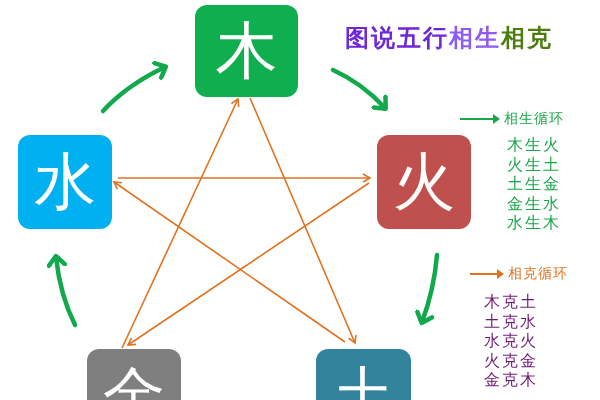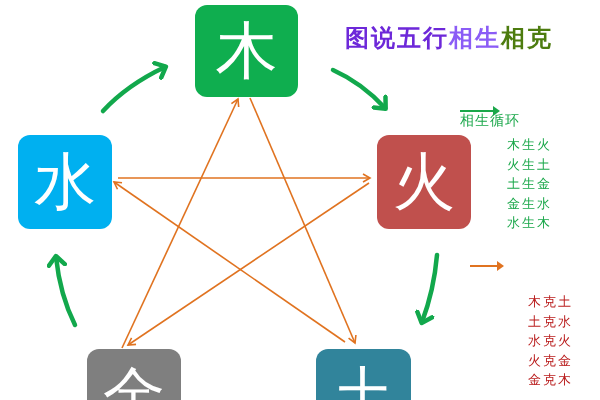--- a/index.html
+++ b/index.html
@@ -1,23 +1,23 @@
 <!DOCTYPE html>
 <html><head>
 <meta charset="utf-8">
 <style>
   html,body{margin:0;padding:0;background:#ffffff;}
   body{width:600px;height:400px;position:relative;overflow:hidden;font-family:"DejaVu Serif","Liberation Serif",serif;}
   .box{position:absolute;border-radius:12px;color:#fff;display:flex;align-items:center;justify-content:center;font-size:62px;line-height:1;font-family:"DejaVu Serif","Liberation Serif",serif;}
   #diagram{position:absolute;left:0;top:0;}
   .title{position:absolute;left:345px;top:22px;font-size:24px;font-weight:bold;letter-spacing:2px;white-space:nowrap;}
-  .legend-head{position:absolute;font-size:14px;white-space:nowrap;display:flex;align-items:flex-start;letter-spacing:1px;flex-direction:column;}
+  .legend-head{position:absolute;font-size:14px;white-space:nowrap;display:flex;align-items:center;letter-spacing:1px;}
   .legend-head .line{display:inline-block;width:38px;height:2px;position:relative;margin-right:6px;}
   .legend-head .line::after{content:"";position:absolute;right:-2px;top:-4px;border-left:7px solid currentColor;border-top:5px solid transparent;border-bottom:5px solid transparent;}
-  .legend-list{position:absolute;font-size:13px;line-height:19.5px;letter-spacing:2px;}
+  .legend-list{position:absolute;font-size:16px;line-height:19.5px;letter-spacing:2px;}
 </style>
 </head>
 <body>
 
 <svg id="diagram" width="600" height="400" viewBox="0 0 600 400" xmlns="http://www.w3.org/2000/svg">
   <defs>
     <marker id="oh" markerWidth="10" markerHeight="10" refX="8" refY="5" orient="auto" markerUnits="userSpaceOnUse">
       <path d="M1,1 L8,5 L1,9" fill="none" stroke="#e07320" stroke-width="1.6"></path>
     </marker>
     <marker id="gh" markerWidth="20" markerHeight="20" refX="10" refY="10" orient="auto" markerUnits="userSpaceOnUse">
@@ -68,20 +68,21 @@
 <div class="legend-list" id="gen-list" style="left: 507px; top: 135px; color: rgb(26, 167, 74);">
   <div>木生火</div>
   <div>火生土</div>
   <div>土生金</div>
   <div>金生水</div>
   <div>水生木</div>
 </div>
 
 <div class="legend-head" id="ovc-head" style="left: 470px; top: 265px; color: rgb(224, 115, 32);">
   <span class="line" style="width: 32px; background: rgb(224, 115, 32);"></span>
+  <span>相克循环</span>
 </div>
-<div class="legend-list" id="ovc-list" style="left: 528px; top: 292px; color: #b91c1c;">
+<div class="legend-list" id="ovc-list" style="left: 484px; top: 292px; color: #701a75;">
   <div>木克土</div>
   <div>土克水</div>
   <div>水克火</div>
   <div>火克金</div>
   <div>金克木</div>
 </div>
 
 </body></html>

